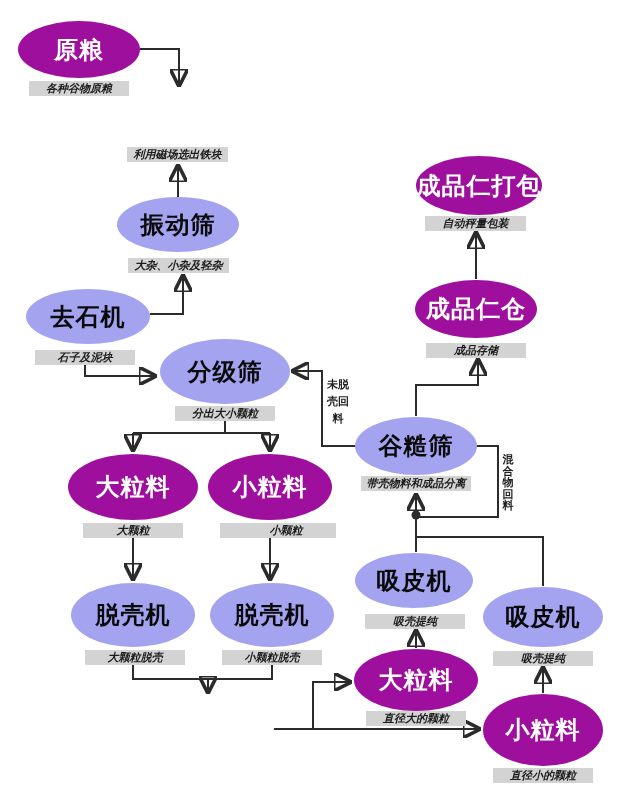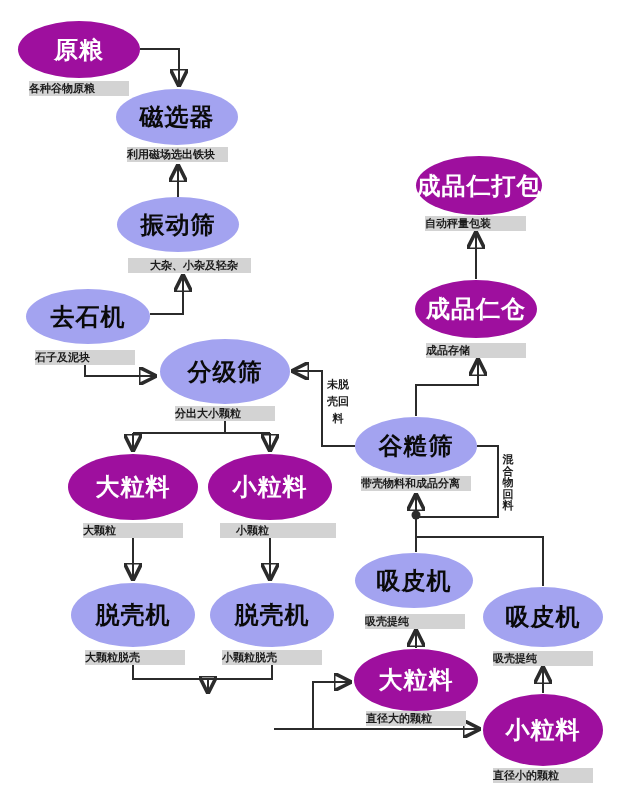--- a/index.html
+++ b/index.html
@@ -12,21 +12,21 @@
   .node{
     position:absolute;z-index:2;border-radius:50%;
     display:flex;align-items:center;justify-content:center;
     font-weight:bold;font-size:24px;letter-spacing:1px;white-space:nowrap;
   }
   .node.material{background:#9e0f9e;color:#ffffff;}
   .node.process{background:#a3a3f0;color:#0a0a0a;}
   .note{
     position:absolute;z-index:2;background:#d3d3d3;color:#1c1c1c;
     font-weight:bold;font-size:11px;line-height:15px;height:15px;
-    white-space:nowrap;
+    text-align:center;white-space:nowrap;font-style:italic;
   }
   .edge-label{
     position:absolute;z-index:2;color:#1c1c1c;font-weight:bold;font-size:11px;
     line-height:17px;text-align:center;white-space:pre;
   }
 </style>
 </head>
 <body>
 
 <div class="stage">
@@ -55,39 +55,38 @@
     <path d="M416,552 V496" marker-end="url(#ah)"></path>
     <path d="M543,586 V537 H417"></path>
     <path d="M477,446 H498 V517 H418"></path>
     <path d="M416,416 V385 H478 V361" marker-end="url(#ah)"></path>
     <path d="M476,279 V234" marker-end="url(#ah)"></path>
     <path d="M355,446 H322 V371 H294" marker-end="url(#ah)"></path>
     <circle cx="416" cy="515" r="4.5" fill="#2b2b2b"></circle>
   </svg>
 
   <div class="node material" style="left:18px;top:21px;width:122px;height:57px;">原粮</div>
-  <div class="node process" style="left:116px;top:89px;width:122px;height:56px;">磁选器</div>
   <div class="node process" style="left:117px;top:197px;width:122px;height:55px;text-align:right;">振动筛</div>
   <div class="node process" style="left:26px;top:289px;width:124px;height:55px;">去石机</div>
   <div class="node process" style="left:160px;top:339px;width:130px;height:65px;">分级筛</div>
   <div class="node material" style="left:416px;top:156px;width:126px;height:59px;">成品仁打包</div>
   <div class="node material" style="left:415px;top:280px;width:122px;height:58px;">成品仁仓</div>
   <div class="node process" style="left:355px;top:417px;width:122px;height:58px;">谷糙筛</div>
   <div class="node material" style="left:68px;top:454px;width:130px;height:66px;">大粒料</div>
   <div class="node material" style="left:208px;top:454px;width:124px;height:66px;">小粒料</div>
   <div class="node process" style="left:71px;top:583px;width:124px;height:64px;">脱壳机</div>
   <div class="node process" style="left:210px;top:583px;width:124px;height:64px;">脱壳机</div>
   <div class="node material" style="left:354px;top:649px;width:124px;height:62px;">大粒料</div>
   <div class="node material" style="left:483px;top:694px;width:120px;height:72px;">小粒料</div>
   <div class="node process" style="left:355px;top:553px;width:118px;height:55px;">吸皮机</div>
   <div class="node process" style="left:483px;top:587px;width:120px;height:60px;">吸皮机</div>
 
   <div class="note" style="left:29px;top:81px;width:100px;">各种谷物原粮</div>
   <div class="note" style="left:127px;top:147px;width:101px;">利用磁场选出铁块</div>
-  <div class="note" style="left:128px;top:258px;width:101px;padding-left:22px;">大杂、小杂及轻杂</div>
+  <div class="note" style="left:128px;top:258px;width:101px;">大杂、小杂及轻杂</div>
   <div class="note" style="left:35px;top:350px;width:100px;">石子及泥块</div>
   <div class="note" style="left:175px;top:406px;width:100px;">分出大小颗粒</div>
   <div class="note" style="left:425px;top:216px;width:101px;">自动秤量包装</div>
   <div class="note" style="left:426px;top:343px;width:100px;">成品存储</div>
   <div class="note" style="left:361px;top:476px;width:110px;">带壳物料和成品分离</div>
   <div class="note" style="left:83px;top:523px;width:100px;">大颗粒</div>
   <div class="note" style="left:220px;top:523px;width:100px;padding-left:16px;">小颗粒</div>
   <div class="note" style="left:85px;top:650px;width:100px;">大颗粒脱壳</div>
   <div class="note" style="left:222px;top:650px;width:100px;">小颗粒脱壳</div>
   <div class="note" style="left:151px;top:766px;width:108px;margin-top:48px;">大小分级筛分</div>

